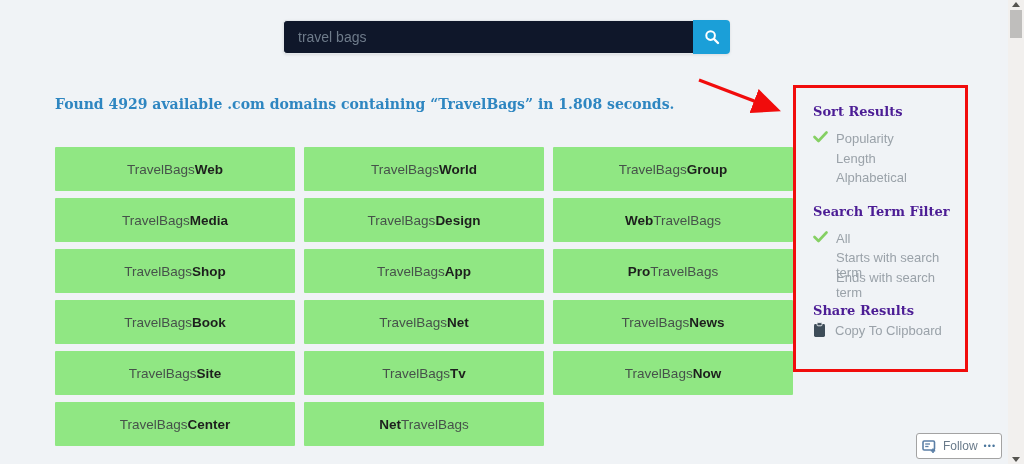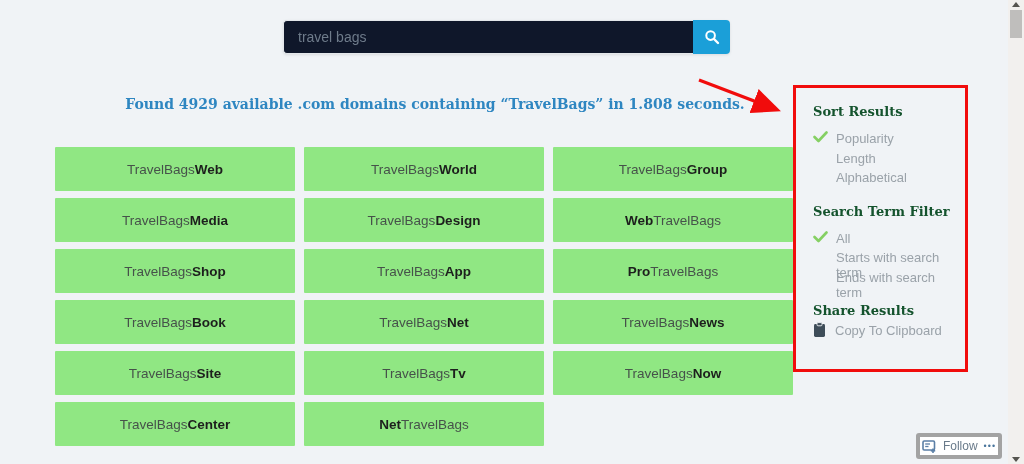--- a/index.html
+++ b/index.html
@@ -30,22 +30,22 @@
   .search-btn {
     width:37px; height:34px;
     border:none; border-radius:0 4px 4px 0;
     background:#1b9fd8;
     display:flex; align-items:center; justify-content:center;
     cursor:pointer;
   }
 
   
   .result-summary {
-    position:absolute; left:66px; top:96px; width:738px;
-    text-align:center;
+    position:absolute; left:55px; top:96px; width:738px;
+    text-align:left;
     font-family:"DejaVu Serif", serif;
     font-weight:bold; font-size:14px;
     color:#2e86c1;
   }
 
   
   .grid {
     position:absolute; left:55px; top:147px; width:738px;
     display:grid;
     grid-template-columns:repeat(3, 240px);
@@ -73,21 +73,21 @@
   }
 
   
   .panel {
     position:absolute; left:813px; top:104px; width:150px;
     font-size:13px; color:#9aa2a9;
   }
   .panel-title {
     font-family:"DejaVu Serif", serif;
     font-weight:bold; font-size:13px;
-    color:#14532d;
+    color:#4c1d95;
     margin-bottom:4px;
   }
   .opt-list { margin:12px 0 14px 0; }
   .opt-row {
     display:flex; 
     height:19.5px;
     cursor:pointer;
   }
   .opt-check { width:15px; height:12px; margin-right:8px; flex:none; }
   .opt-check.empty { visibility:hidden; }
@@ -95,21 +95,21 @@
     display:flex; align-items:center;
     margin-top:1px; cursor:pointer;
   }
   .copy-row svg { margin-right:9px; }
 
   
   .follow {
     position:absolute; left:916px; top:433px;
     width:86px; height:26px;
     background:#ffffff;
-    border:4px solid #a3a3a3; border-radius:3px;
+    border:1px solid #a3a3a3; border-radius:3px;
     display:flex; align-items:center; justify-content:center;
     gap:6px;
     cursor:pointer;
   }
   .follow-label { font-size:12px; color:#697a8a; }
   .follow-more { font-size:9px; color:#49759c; letter-spacing:1px; }
 
   
   .scrollbar {
     position:absolute; right:0; top:0; width:16px; height:464px;

